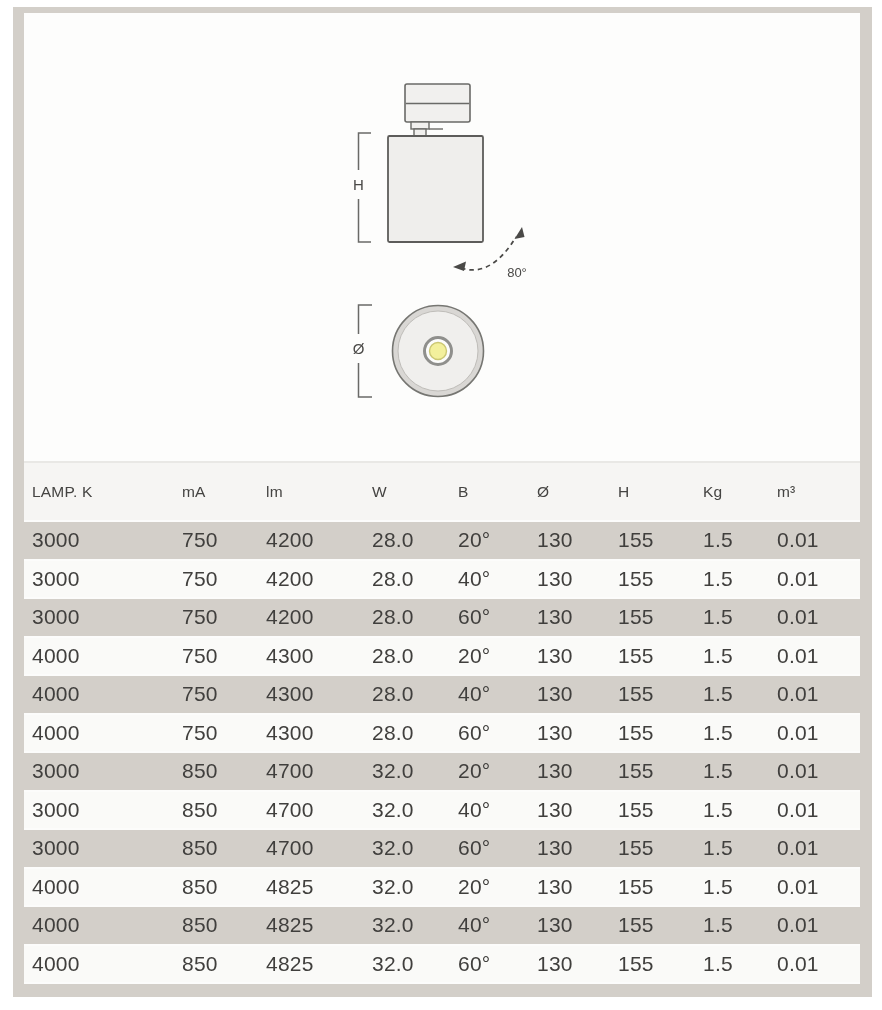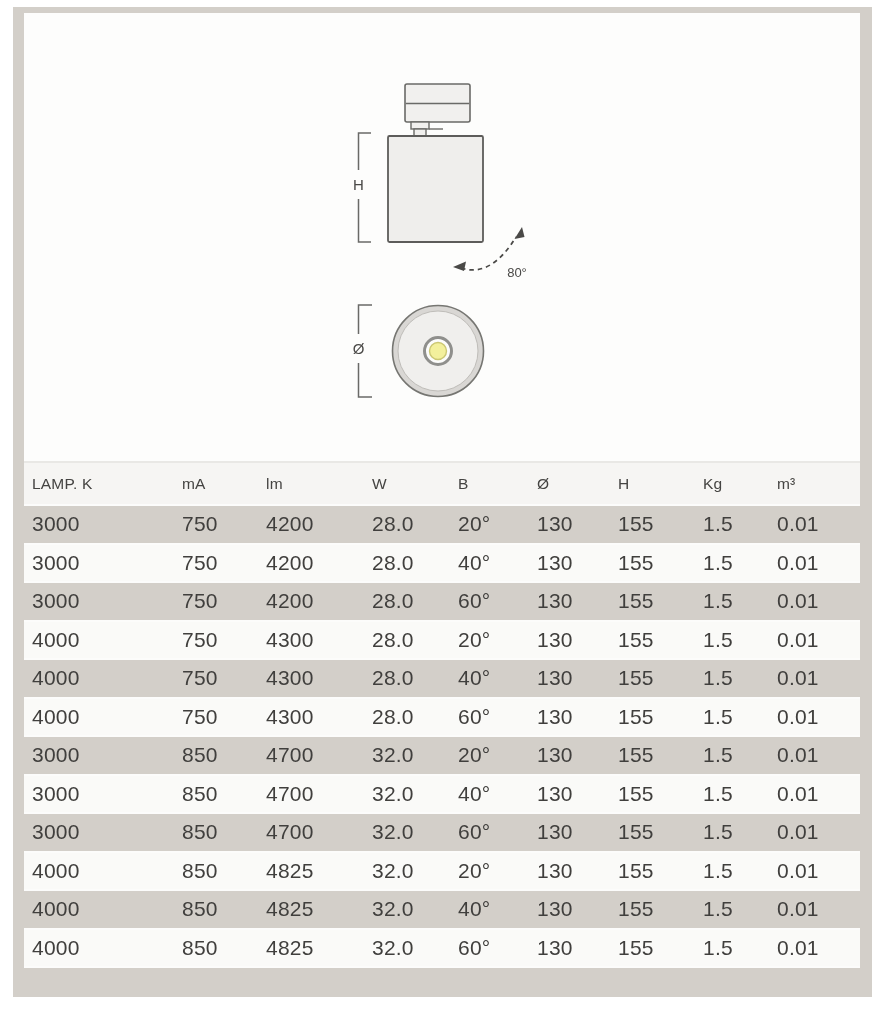--- a/index.html
+++ b/index.html
@@ -12,21 +12,21 @@
     font-family:"Liberation Sans", sans-serif; color:var(--text);}
   .page{position:relative;width:882px;height:1010px;background:#ffffff;}
   .frame{position:absolute;left:13px;top:7px;width:859px;height:990px;
     background:var(--frame);padding:6px 12px 27px 11px;}
   .diagram-area{width:836px;height:450px;background:var(--diagram-bg);
     border-bottom:2px solid #e9e8e5;position:relative;}
   .diagram-area svg{position:absolute;left:0;top:0;}
   .spec-table{width:836px;}
   .trow{display:grid;grid-template-columns:150px 84px 106px 86px 79px 81px 85px 74px 83px;
     padding-left:8px;align-items:center;}
-  .thead{height:43px;background:var(--header-bg);border-bottom:2.5px solid var(--gap);
+  .thead{height:59px;background:var(--header-bg);border-bottom:2.5px solid var(--gap);
     font-size:15.5px;letter-spacing:.2px;color:#454442;}
   .trow.data{height:38.5px;border-bottom:2.5px solid var(--gap);
     font-size:21px;letter-spacing:.2px;}
   .trow.data.alt{background:var(--frame);}
   .trow.data.light{background:var(--row-light);}
   .cell{white-space:nowrap;}
   text{font-family:"Liberation Sans", sans-serif;fill:#4a4947;}
 </style>
 </head>
 <body>

